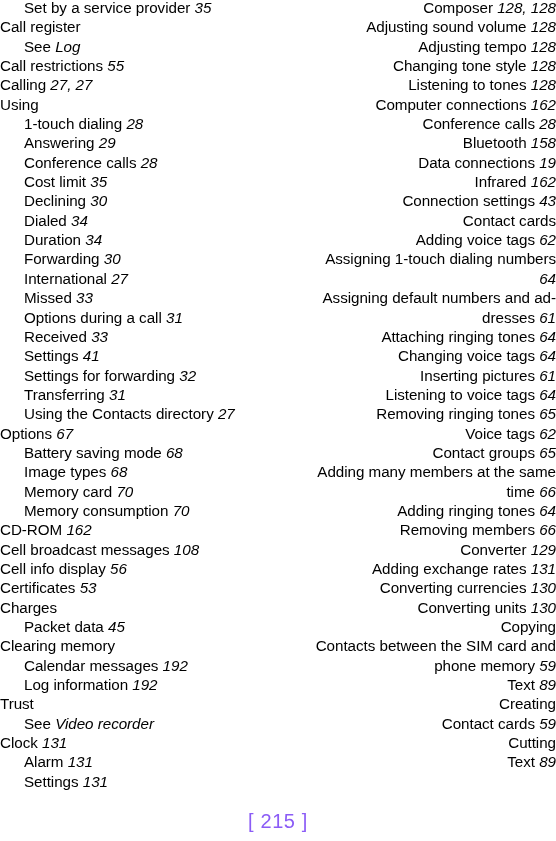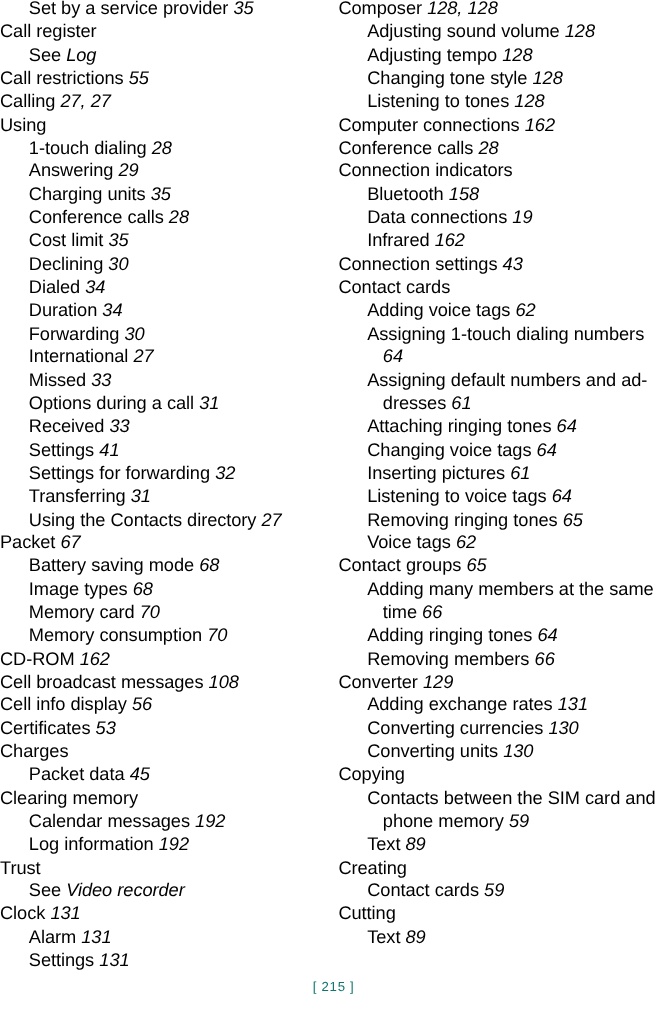--- a/index.html
+++ b/index.html
@@ -38,20 +38,21 @@
     box-sizing: border-box;
   }
   .column-left {
     width: 282px;
     padding-left: 0px;
     padding-right: 4px;
   }
   .column-right {
     width: 274px;
     padding-left: 0px;
+    text-align: right;
   }
 
   .index-list {
     list-style: none;
     margin: 0;
     padding: 0;
   }
 
   .entry {
     font-size: 15.2px;
@@ -88,59 +89,58 @@
   }
 
   .footer {
     position: absolute;
     left: 0;
     bottom: 9px;
     width: 556px;
     text-align: center;
   }
   .folio {
-    font-size: 11px;
+    font-size: 20px;
     line-height: 18px;
-    color: #0f766e;
+    color: #8b5cf6;
     letter-spacing: 0.6px;
   }
 </style>
 </head>
 <body>
 
 <div id="page">
 
   <div class="columns">
 
     <div class="column column-left">
       <ul class="index-list">
           <li class="entry level-1"><span>Set by a service provider </span><span class="pg">35</span></li>
           <li class="entry level-0"><span>Call register</span></li>
           <li class="entry level-1"><span>See </span><span class="xref">Log</span></li>
           <li class="entry level-0"><span>Call restrictions </span><span class="pg">55</span></li>
           <li class="entry level-0"><span>Calling </span><span class="pg">27, 27</span></li>
           <li class="entry level-0"><span>Using</span></li>
           <li class="entry level-1"><span>1-touch dialing </span><span class="pg">28</span></li>
           <li class="entry level-1"><span>Answering </span><span class="pg">29</span></li>
-          <li class="entry level-1"><span>Charging units </span><span class="pg">35</span></li>
           <li class="entry level-1"><span>Conference calls </span><span class="pg">28</span></li>
           <li class="entry level-1"><span>Cost limit </span><span class="pg">35</span></li>
           <li class="entry level-1"><span>Declining </span><span class="pg">30</span></li>
           <li class="entry level-1"><span>Dialed </span><span class="pg">34</span></li>
           <li class="entry level-1"><span>Duration </span><span class="pg">34</span></li>
           <li class="entry level-1"><span>Forwarding </span><span class="pg">30</span></li>
           <li class="entry level-1"><span>International </span><span class="pg">27</span></li>
           <li class="entry level-1"><span>Missed </span><span class="pg">33</span></li>
           <li class="entry level-1"><span>Options during a call </span><span class="pg">31</span></li>
           <li class="entry level-1"><span>Received </span><span class="pg">33</span></li>
           <li class="entry level-1"><span>Settings </span><span class="pg">41</span></li>
           <li class="entry level-1"><span>Settings for forwarding </span><span class="pg">32</span></li>
           <li class="entry level-1"><span>Transferring </span><span class="pg">31</span></li>
           <li class="entry level-1"><span>Using the Contacts directory </span><span class="pg">27</span></li>
-          <li class="entry level-0"><span>Packet </span><span class="pg">67</span></li>
+          <li class="entry level-0"><span>Options </span><span class="pg">67</span></li>
           <li class="entry level-1"><span>Battery saving mode </span><span class="pg">68</span></li>
           <li class="entry level-1"><span>Image types </span><span class="pg">68</span></li>
           <li class="entry level-1"><span>Memory card </span><span class="pg">70</span></li>
           <li class="entry level-1"><span>Memory consumption </span><span class="pg">70</span></li>
           <li class="entry level-0"><span>CD-ROM </span><span class="pg">162</span></li>
           <li class="entry level-0"><span>Cell broadcast messages </span><span class="pg">108</span></li>
           <li class="entry level-0"><span>Cell info display </span><span class="pg">56</span></li>
           <li class="entry level-0"><span>Certificates </span><span class="pg">53</span></li>
           <li class="entry level-0"><span>Charges</span></li>
           <li class="entry level-1"><span>Packet data </span><span class="pg">45</span></li>
@@ -157,21 +157,20 @@
 
     <div class="column column-right">
       <ul class="index-list">
           <li class="entry level-0"><span>Composer </span><span class="pg">128, 128</span></li>
           <li class="entry level-1"><span>Adjusting sound volume </span><span class="pg">128</span></li>
           <li class="entry level-1"><span>Adjusting tempo </span><span class="pg">128</span></li>
           <li class="entry level-1"><span>Changing tone style </span><span class="pg">128</span></li>
           <li class="entry level-1"><span>Listening to tones </span><span class="pg">128</span></li>
           <li class="entry level-0"><span>Computer connections </span><span class="pg">162</span></li>
           <li class="entry level-0"><span>Conference calls </span><span class="pg">28</span></li>
-          <li class="entry level-0"><span>Connection indicators</span></li>
           <li class="entry level-1"><span>Bluetooth </span><span class="pg">158</span></li>
           <li class="entry level-1"><span>Data connections </span><span class="pg">19</span></li>
           <li class="entry level-1"><span>Infrared </span><span class="pg">162</span></li>
           <li class="entry level-0"><span>Connection settings </span><span class="pg">43</span></li>
           <li class="entry level-0"><span>Contact cards</span></li>
           <li class="entry level-1"><span>Adding voice tags </span><span class="pg">62</span></li>
           <li class="entry level-1"><span>Assigning 1-touch dialing numbers </span><span class="pg">64</span></li>
           <li class="entry level-1"><span>Assigning default numbers and ad-dresses </span><span class="pg">61</span></li>
           <li class="entry level-1"><span>Attaching ringing tones </span><span class="pg">64</span></li>
           <li class="entry level-1"><span>Changing voice tags </span><span class="pg">64</span></li>

